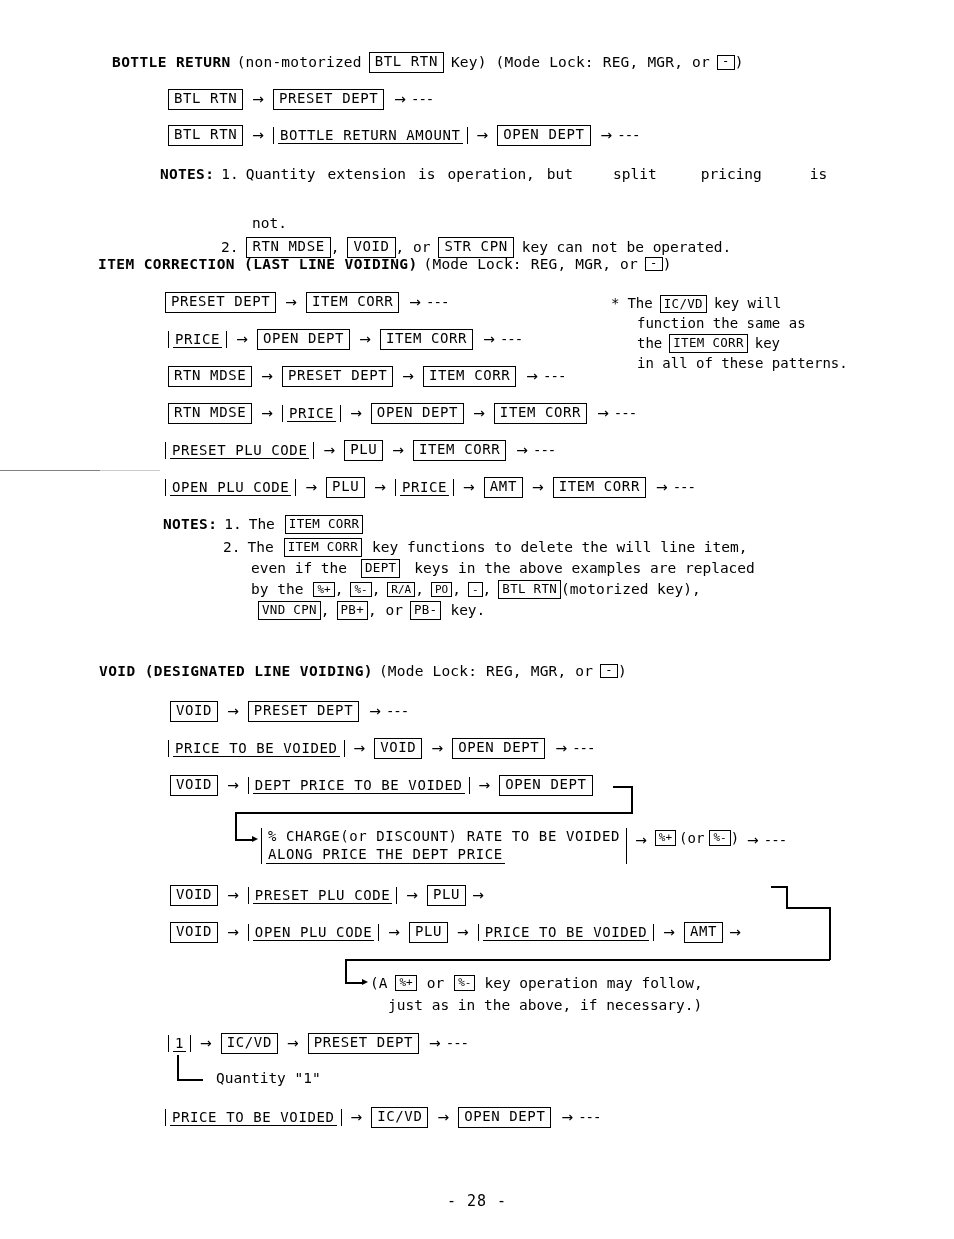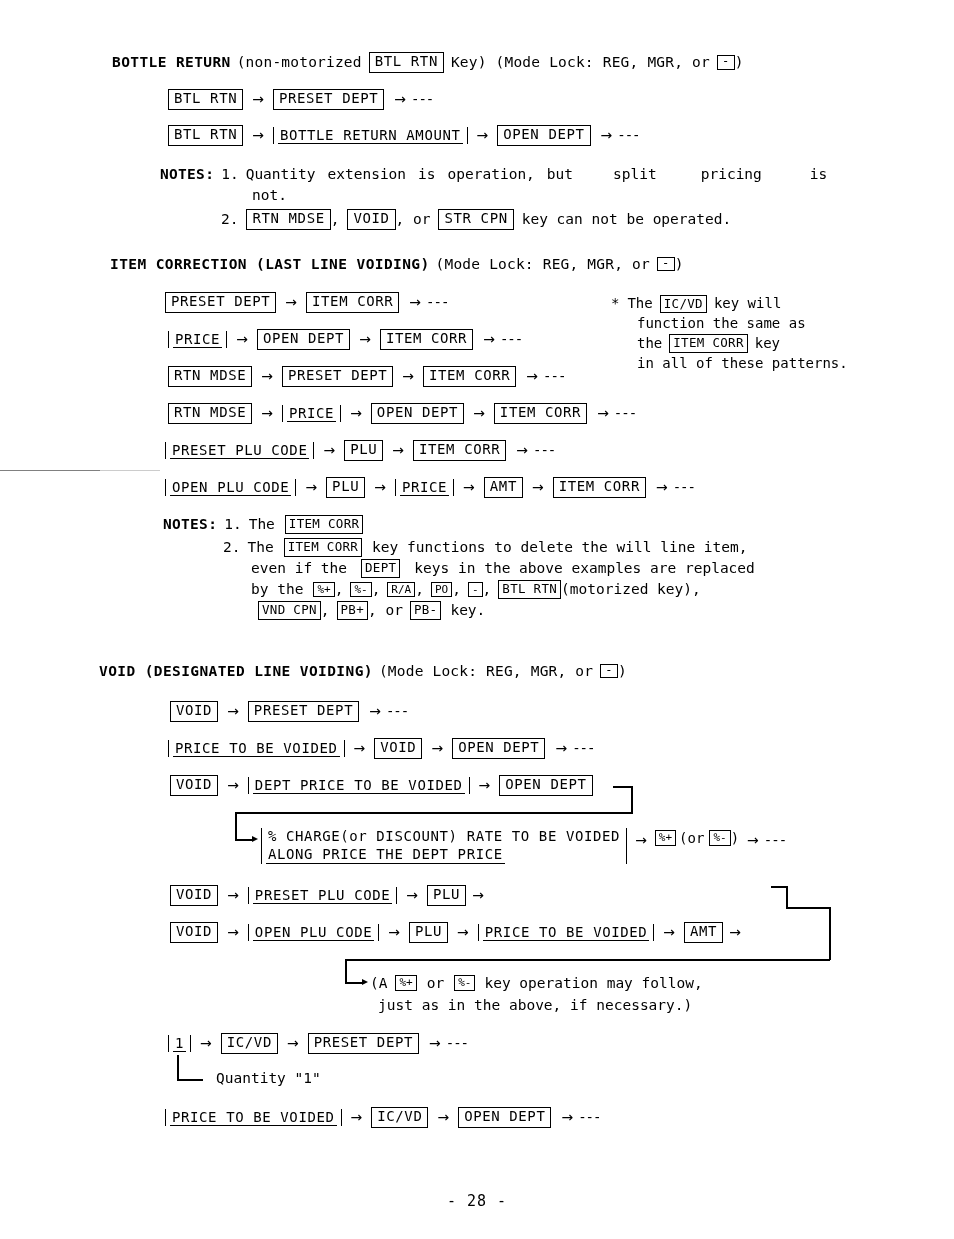--- a/index.html
+++ b/index.html
@@ -245,39 +245,39 @@
       <span>operation,</span>
       <span style="width:12px;"></span>
       <span>but</span>
       <span style="width:40px;"></span>
       <span>split</span>
       <span style="width:44px;"></span>
       <span>pricing</span>
       <span style="width:48px;"></span>
       <span>is</span>
     </div>
-    <div class="note-line" style="padding-left:92px;">
+    <div class="note-line" style="padding-left:92px;margin-top:28px;">
       <span>not.</span>
     </div>
     <div class="note-line" style="padding-left:61px; margin-top:3px;">
       <span>2.</span>
       <span style="width:8px;"></span>
       <span class="keybox">RTN MDSE</span>
       <span>,</span>
       <span style="width:8px;"></span>
       <span class="keybox">VOID</span>
       <span>, or</span>
       <span style="width:8px;"></span>
       <span class="keybox">STR CPN</span>
       <span style="width:8px;"></span>
       <span>key can not be operated.</span>
     </div>
   </div>
 
-  <div class="section-head" style="left:110px; top:256px;">
+  <div class="section-head" style="left:98px; top:256px;">
     <span class="bold-title">ITEM CORRECTION (LAST LINE VOIDING)</span>
     <span class="tail">(Mode Lock: REG, MGR, or</span>
     <span style="width:7px;"></span>
     <span class="keybox dash">-</span>
     <span class="tail">)</span>
   </div>
 
   <div class="flow" style="left:165px; top:292px;">
     <span class="keybox">PRESET DEPT</span>
     <span class="arrow" style="padding:0 9px;">→</span>
@@ -541,21 +541,21 @@
     <span style="font-size:14.5px;">(A</span>
     <span style="width:8px;"></span>
     <span class="keybox tiny">%+</span>
     <span style="width:10px;"></span>
     <span style="font-size:14.5px;">or</span>
     <span style="width:10px;"></span>
     <span class="keybox tiny">%-</span>
     <span style="width:9px;"></span>
     <span style="font-size:14.5px;">key operation may follow,</span>
   </div>
-  <div class="flow" style="left:378px; top:997px;">
+  <div class="flow" style="left:388px; top:997px;">
     <span style="font-size:14.5px;">just as in the above, if necessary.)</span>
   </div>
 
   <div class="flow" style="left:168px; top:1033px;">
     <span class="entrybox">
         <span class="inner">1</span>
       </span>
     <span class="arrow" style="padding:0 9px;">→</span>
     <span class="keybox">IC/VD</span>
     <span class="arrow" style="padding:0 9px;">→</span>

